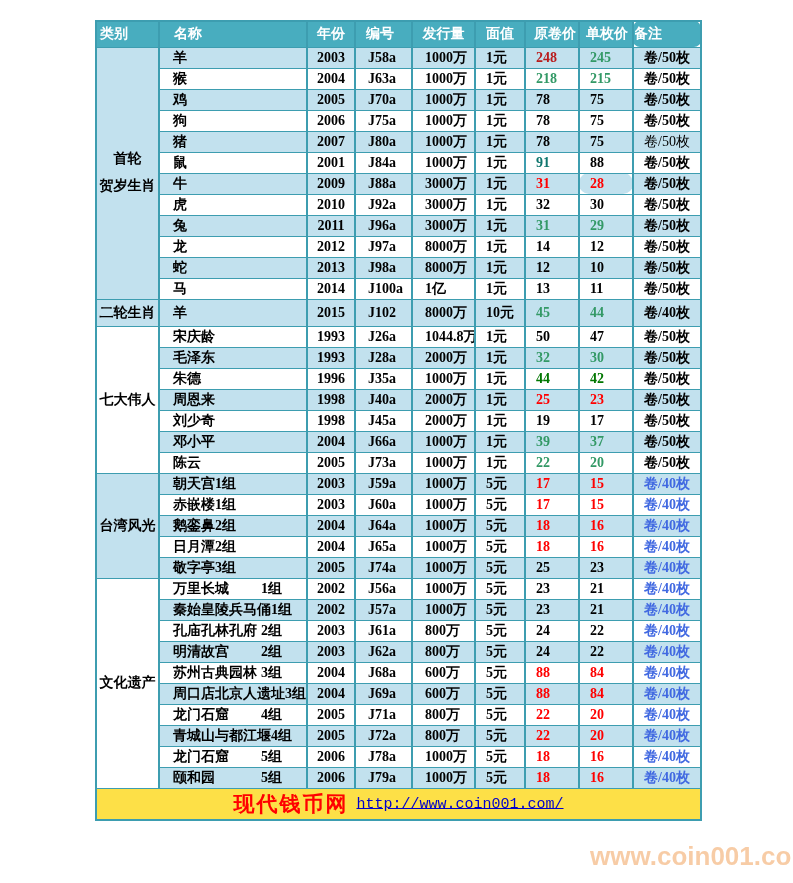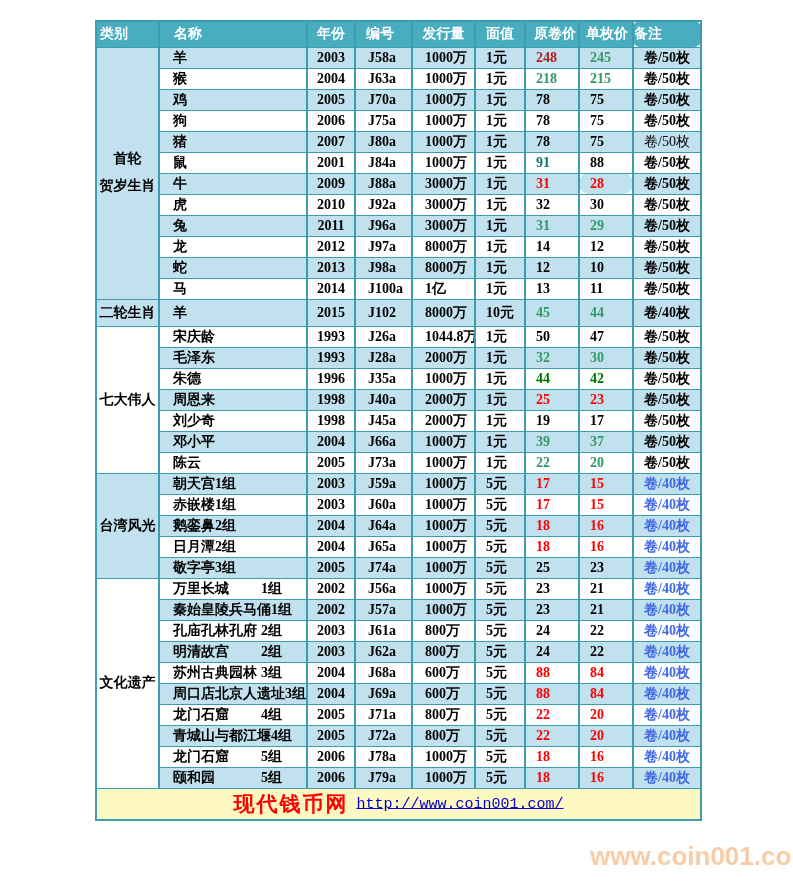--- a/index.html
+++ b/index.html
@@ -500,21 +500,21 @@
           <td class="code-cell">J79a</td>
           <td class="volume-cell">1000万</td>
           <td class="face-cell">5元</td>
           <td class="price-cell" style="color: rgb(255, 0, 0);">18</td>
           <td class="price-cell" style="color: rgb(255, 0, 0);">16</td>
           <td class="remark-cell" style="color: rgb(65, 105, 225);">卷/40枚</td>
         </tr>
       </tbody>
     <tfoot>
       <tr>
-        <td colspan="9" style="background:#fef9c3">
+        <td colspan="9" style="background:#fde047">
           <span class="site-name">现代钱币网</span><a class="site-url" href="#">http://www.coin001.com/</a>
         </td>
       </tr>
     </tfoot>
   </table>
 </div>
 
 <div class="watermark">www.coin001.com</div>
 
 </body></html>

